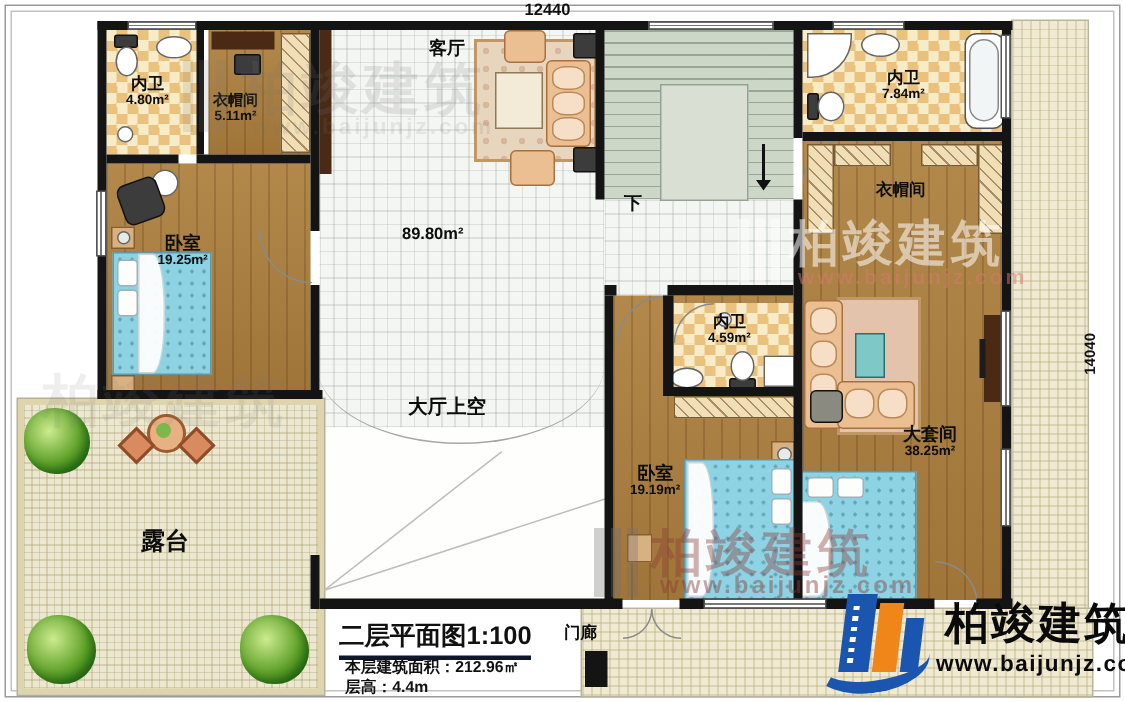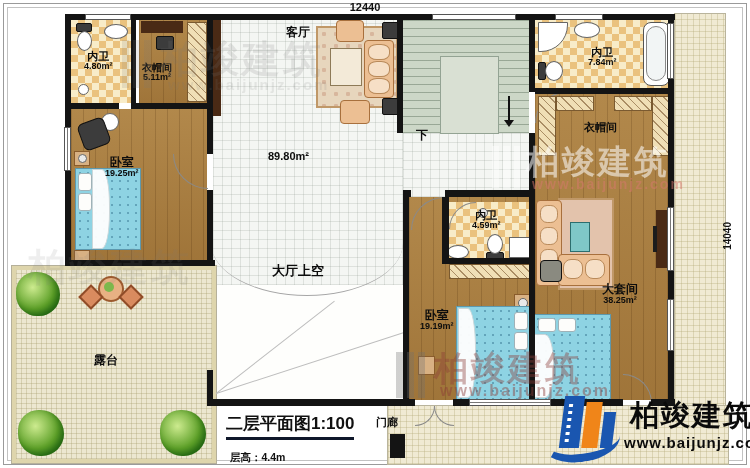--- a/index.html
+++ b/index.html
@@ -268,21 +268,21 @@
     <div class="area">4.59m²</div>
   </div>
   <div class="rlabel" style="left:420px;top:309px;font-size:12px;text-align:center;">
     <div>卧室</div>
     <div class="area">19.19m²</div>
   </div>
   <div class="rlabel" style="left:602px;top:283px;font-size:12px;text-align:center;">
     <div>大套间</div>
     <div class="area">38.25m²</div>
   </div>
-  <div class="rlabel" style="left:94px;top:354px;font-size:12px;">
+  <div class="rlabel" style="left:94px;top:354px;font-size:16px;font-family:Liberation Mono, monospace;">
     <div>露台</div>
   </div>
   <div class="rlabel" style="left:272px;top:264px;font-size:13px;">
     <div>大厅上空</div>
   </div>
   <div class="rlabel" style="left:376px;top:416px;font-size:11px;font-family:Liberation Serif, serif;">
     <div>门廊</div>
   </div>
   <div class="rlabel" style="left:416px;top:129px;font-size:12px;">
     <div>下</div>
@@ -296,20 +296,21 @@
   <div class="wm" style="left:526px;top:140px;font-size:33px;color:rgba(255,255,255,0.55);">柏竣建筑</div>
   <div class="wm" style="left:532px;top:176px;font-size:14px;letter-spacing:2px;color:rgba(215,120,110,0.5);">www.baijunjz.com</div>
 
   <div class="wm" style="left:28px;top:242px;font-size:38px;color:rgba(120,120,120,0.13);">柏竣建筑</div>
 
   <div class="wmicon" style="left:396px;top:352px;width:32px;height:46px;color:rgba(110,110,110,0.32);"></div>
   <div class="wm" style="left:434px;top:346px;font-size:34px;color:rgba(140,60,55,0.40);">柏竣建筑</div>
   <div class="wm" style="left:440px;top:382px;font-size:16px;letter-spacing:2px;color:rgba(140,60,55,0.45);">www.baijunjz.com</div>
 
   <div class="tb" style="left:226px;top:412px;font-size:17px;border-bottom:3px solid #0f172a;padding-bottom:2px;">二层平面图1:100</div>
+  <div class="tb" style="left:230px;top:438px;font-size:10.5px;">本层建筑面积：212.96㎡</div>
   <div class="tb" style="left:230px;top:451px;font-size:10.5px;">层高：4.4m</div>
 
   <div class="abs" style="left:540px;top:392px;width:86px;height:72px;z-index:7;">
     <div class="lgswoosh" style="left:2px;top:28px;"></div>
     <div class="lgbar" style="left:22px;top:4px;width:20px;height:52px;background:#1a56b0;"></div>
     <div class="lgbar" style="left:27px;top:10px;width:4px;height:40px;background:repeating-linear-gradient(0deg,#fff 0 3px,transparent 3px 7px);"></div>
     <div class="lgbar" style="left:44px;top:10px;width:16px;height:46px;background:#f08519;"></div>
     <div class="lgbar" style="left:62px;top:20px;width:12px;height:36px;background:#1a56b0;"></div>
   </div>
   <div class="logoname" style="left:630px;top:396px;">柏竣建筑</div>

